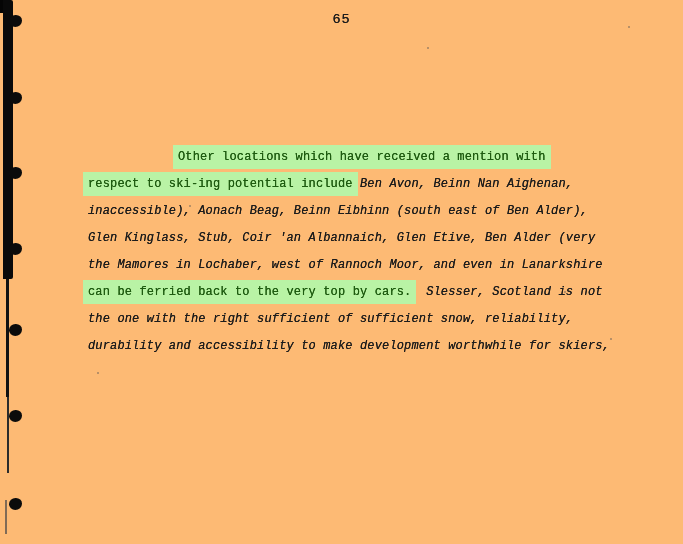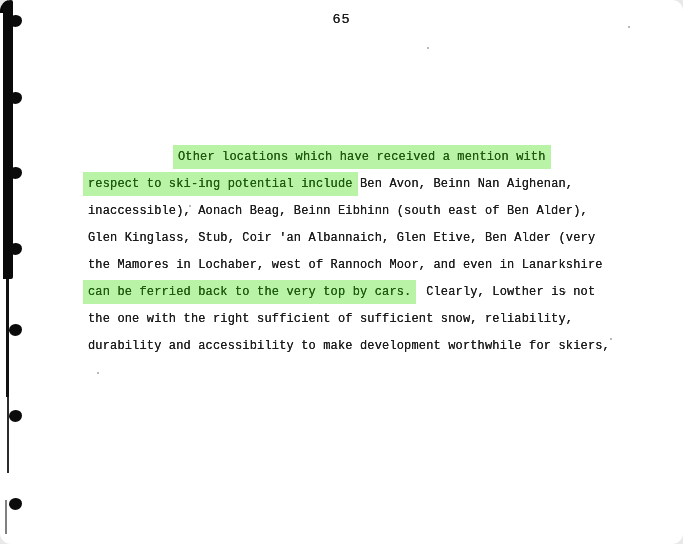--- a/index.html
+++ b/index.html
@@ -64,33 +64,34 @@
   .line {
     height: 27px;
     line-height: 27px;
     white-space: pre;
   }
   .line.indent { padding-left: 90px; }
 
   .seg-plain {
     color: var(--ink);
     text-shadow: 0 0 .4px currentColor;
+    font-style: italic;
   }
   .seg-hl {
     background: var(--hl);
     color: var(--hl-ink);
     text-shadow: 0 0 .4px currentColor;
     padding: 5px 5px;
     margin: 13px -5px;
   }
 </style>
 </head>
 <body>
 
-<div class="page" style="background: #ffffff; border-radius: 11px;">
+<div class="page" style="background: #fdba74;">
 
   <div class="edge-notch"></div>
   <div class="edge-bar-top"></div>
   <div class="edge-bar-mid"></div>
   <div class="edge-bar-low"></div>
   <div class="edge-bar-end"></div>
 
   <div>
     <div class="hole" style="top:15px"></div>
     <div class="hole" style="top:92px"></div>
@@ -111,18 +112,18 @@
   <div class="speck" style="left:97px;  top:372px"></div>
 
   <div class="page-number">65</div>
 
   <div class="body-text" id="doc-lines">
       <div class="line indent"><span class="seg-hl">Other locations which have received a mention with</span></div>
       <div class="line"><span class="seg-hl">respect to ski-ing potential include</span><span class="seg-plain"> Ben Avon, Beinn Nan Aighenan,</span></div>
       <div class="line"><span class="seg-plain">inaccessible), Aonach Beag, Beinn Eibhinn (south east of Ben Alder),</span></div>
       <div class="line"><span class="seg-plain">Glen Kinglass, Stub, Coir 'an Albannaich, Glen Etive, Ben Alder (very</span></div>
       <div class="line"><span class="seg-plain">the Mamores in Lochaber, west of Rannoch Moor, and even in Lanarkshire</span></div>
-      <div class="line"><span class="seg-hl">can be ferried back to the very top by cars.</span><span class="seg-plain">  Clearly, Lowther is not</span></div>
+      <div class="line"><span class="seg-hl">can be ferried back to the very top by cars.</span><span class="seg-plain">  Slesser, Scotland is not</span></div>
       <div class="line"><span class="seg-plain">the one with the right sufficient of sufficient snow, reliability,</span></div>
       <div class="line"><span class="seg-plain">durability and accessibility to make development worthwhile for skiers,</span></div>
     </div>
 
 </div>
 
 </body></html>

